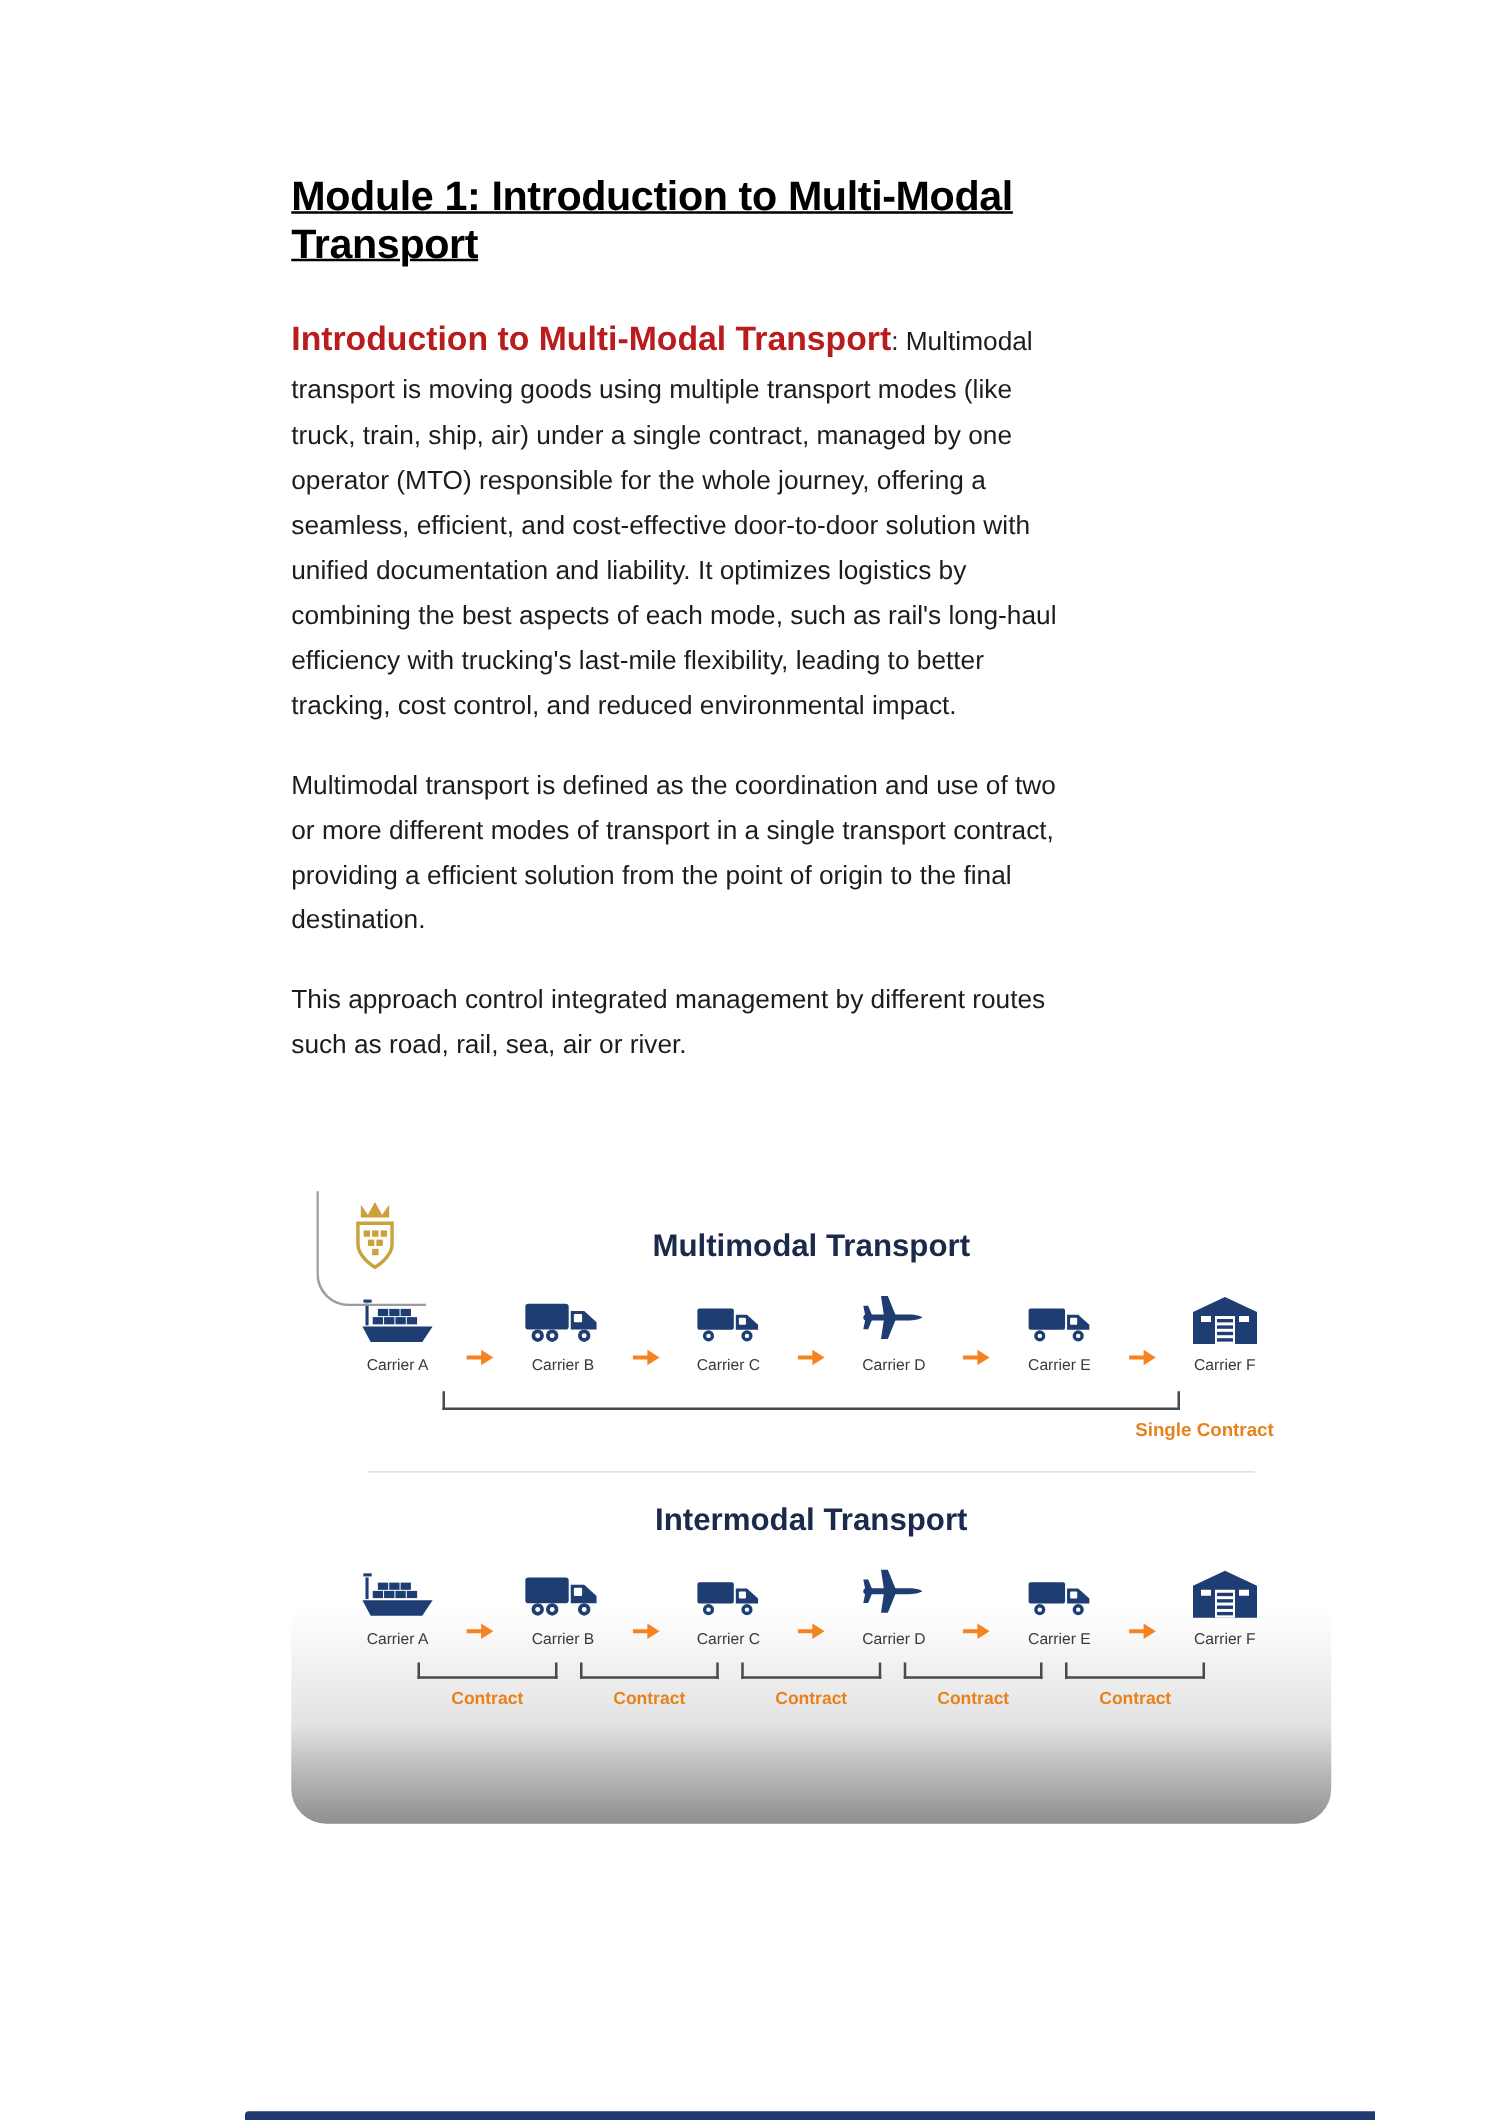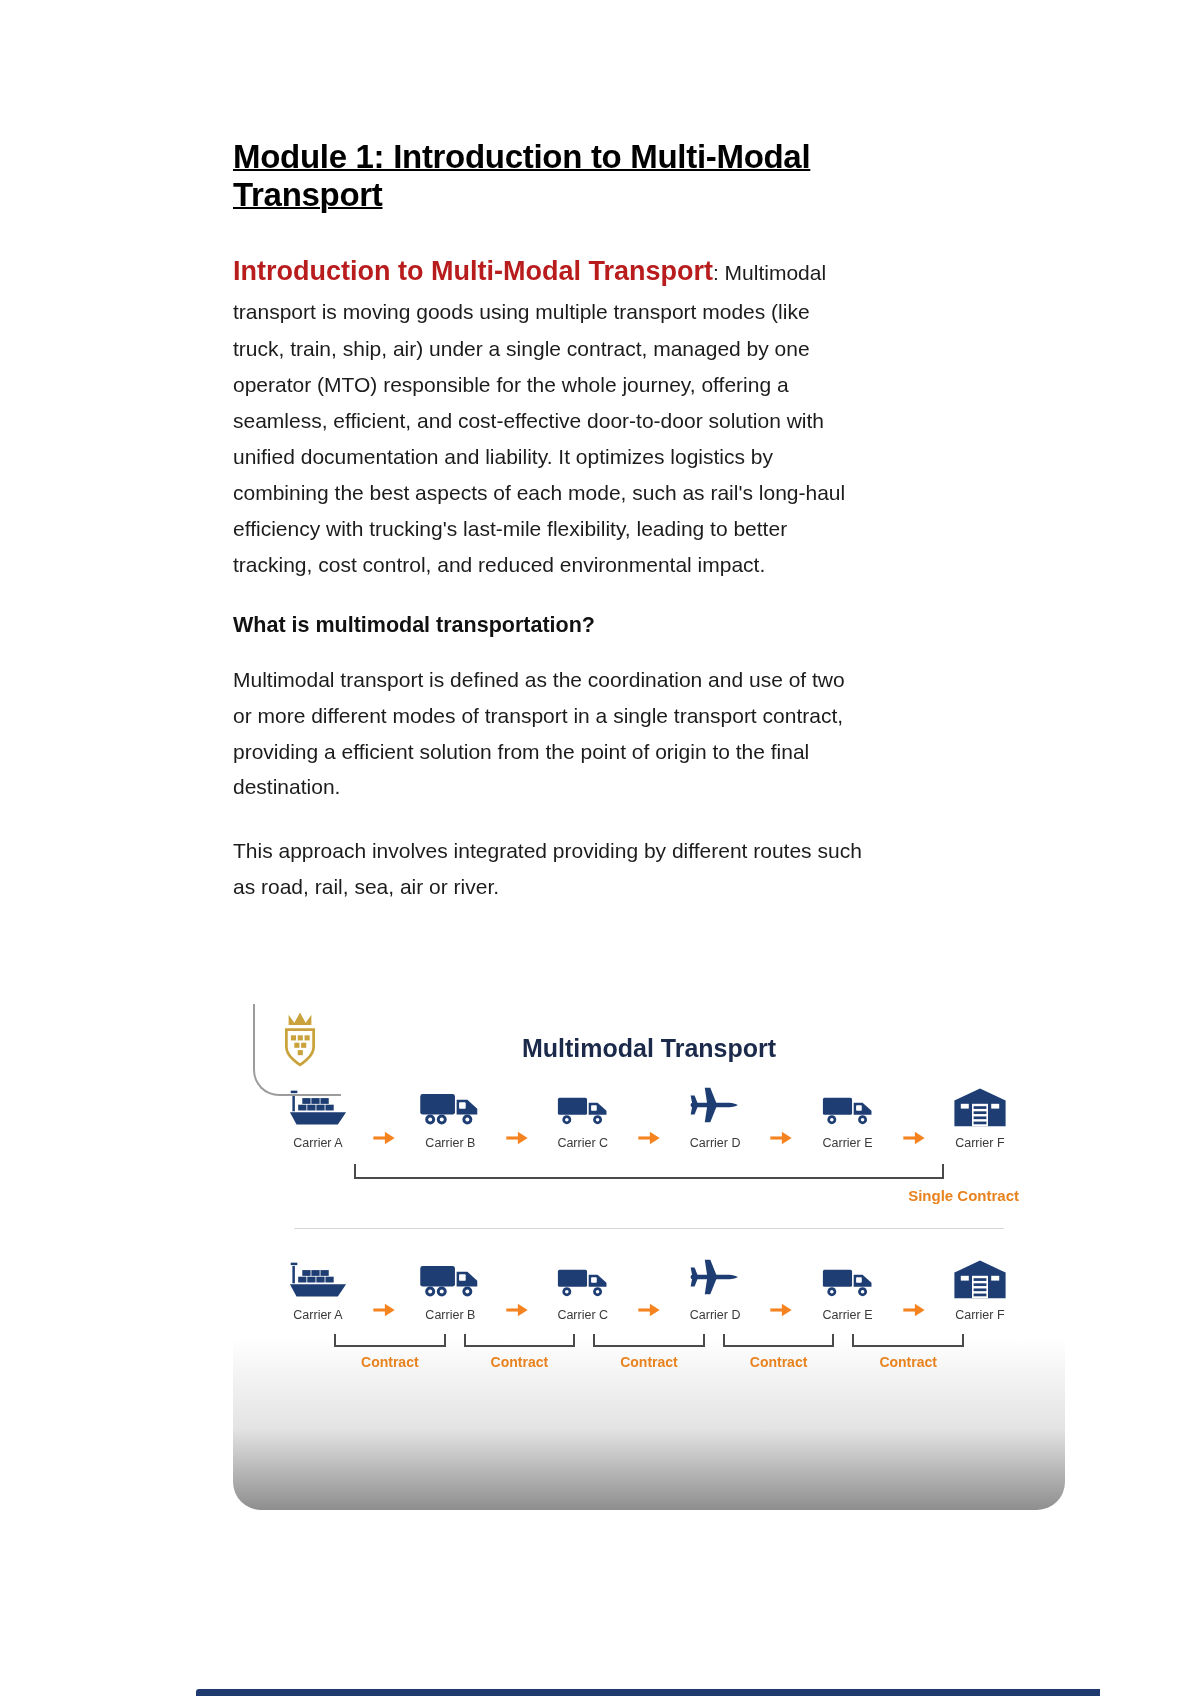--- a/index.html
+++ b/index.html
@@ -134,25 +134,24 @@
 </style>
 </head>
 <body>
 
 <div class="page">
 
   <h1 class="doc-title">Module 1: Introduction to Multi-Modal Transport</h1>
 
   <p class="intro-para"><span class="intro-lead">Introduction to Multi-Modal Transport</span><span>: Multimodal transport is moving goods using multiple transport modes (like truck, train, ship, air) under a single contract, managed by one operator (MTO) responsible for the whole journey, offering a seamless, efficient, and cost-effective door-to-door solution with unified documentation and liability. It optimizes logistics by combining the best aspects of each mode, such as rail's long-haul efficiency with trucking's last-mile flexibility, leading to better tracking, cost control, and reduced environmental impact.</span></p>
 
-  <h3 class="q-heading">What is multimodal transportation?</h3>
 
   <p class="para">Multimodal transport is defined as the coordination and use of two or more different modes of transport in a single transport contract, providing a efficient solution from the point of origin to the final destination.</p>
 
-  <p class="para">This approach involves integrated providing by different routes such as road, rail, sea, air or river.</p>
+  <p class="para">This approach control integrated management by different routes such as road, rail, sea, air or river.</p>
 
   <figure class="diagram">
 
     <div class="corner-frame"></div>
 
     <span class="logo">
       <svg viewBox="0 0 44 54" width="50" height="62" aria-hidden="true">
         <path d="M12,4 l5,7 l5,-9 l5,9 l5,-7 v9 h-20 z" fill="#c9a23c"></path>
         <path d="M10,17 h24 v15 c0,9 -12,16 -12,16 c0,0 -12,-7 -12,-16 z" fill="none" stroke="#c9a23c" stroke-width="2.4"></path>
         <g fill="#c9a23c">
@@ -310,20 +309,21 @@
         </span>
         <span class="carrier-label">Carrier F</span>
       </div>
     </div>
 
     <div class="single-bracket"></div>
     <div class="bracket-label">Single Contract</div>
 
     <hr class="divider">
 
+    <div class="section-title">Intermodal Transport</div>
 
     <div class="carrier-row">
 
       <div class="carrier-cell">
         <span class="icon-box">
           <svg viewBox="0 0 72 46" width="60" height="38">
               <g fill="#1d3d73">
             <rect x="5" y="6" width="3" height="21"></rect>
                 <rect x="3" y="2" width="8" height="3"></rect>
             <rect x="12" y="19" width="10" height="7"></rect>

